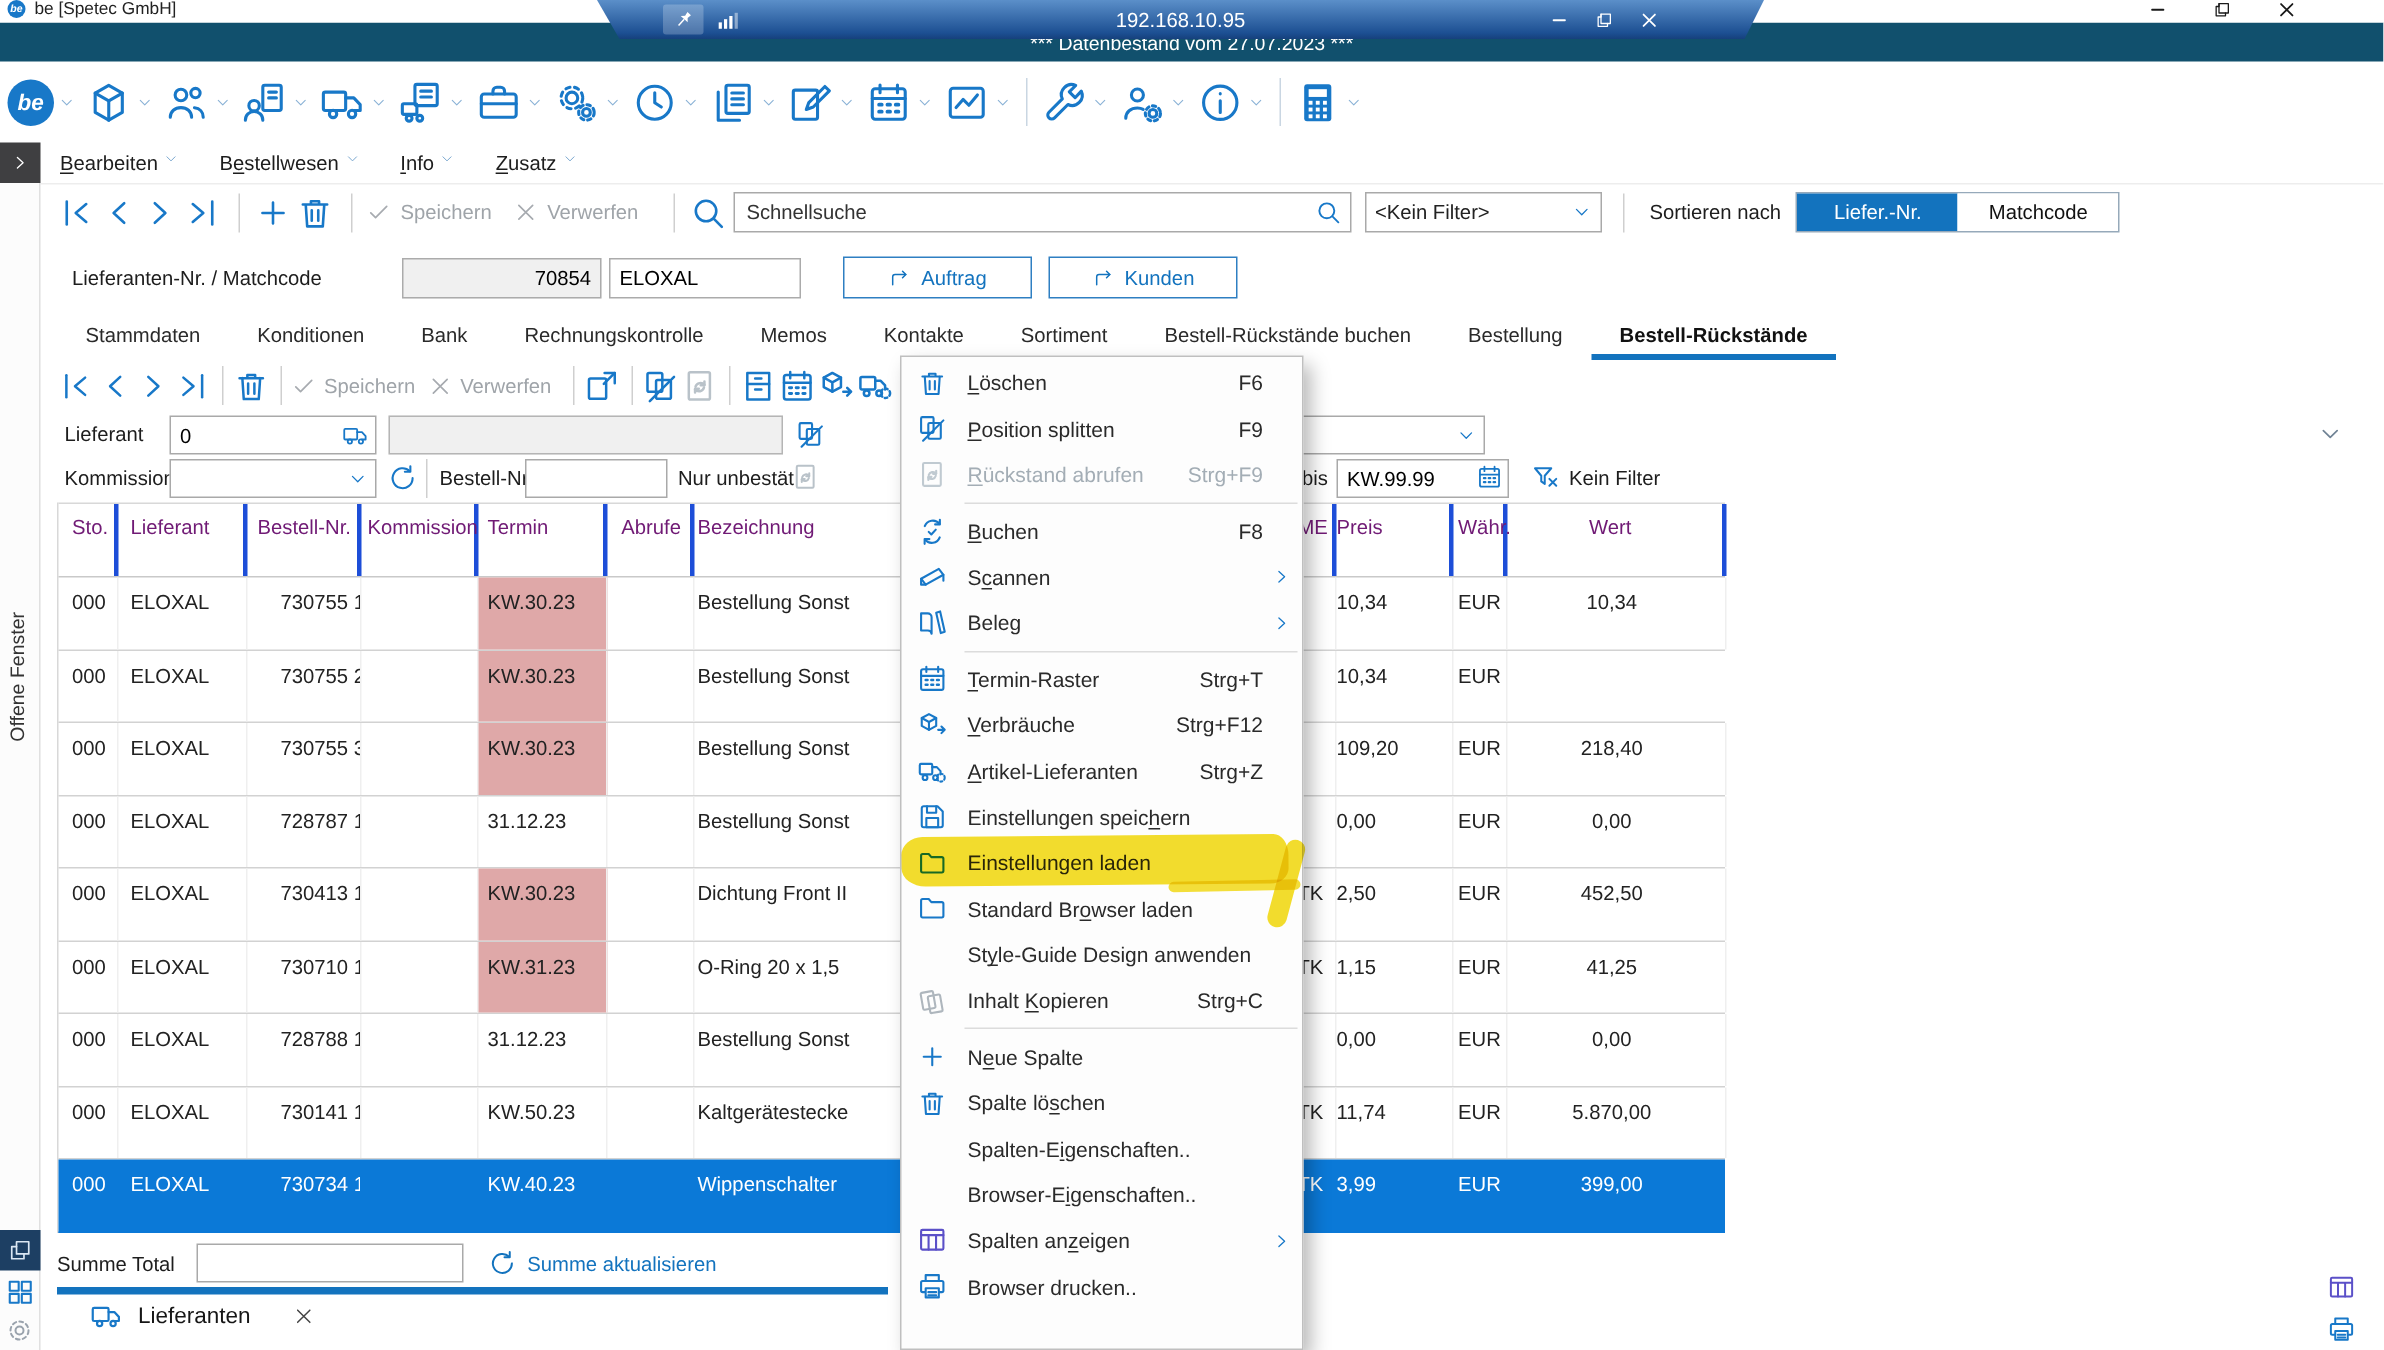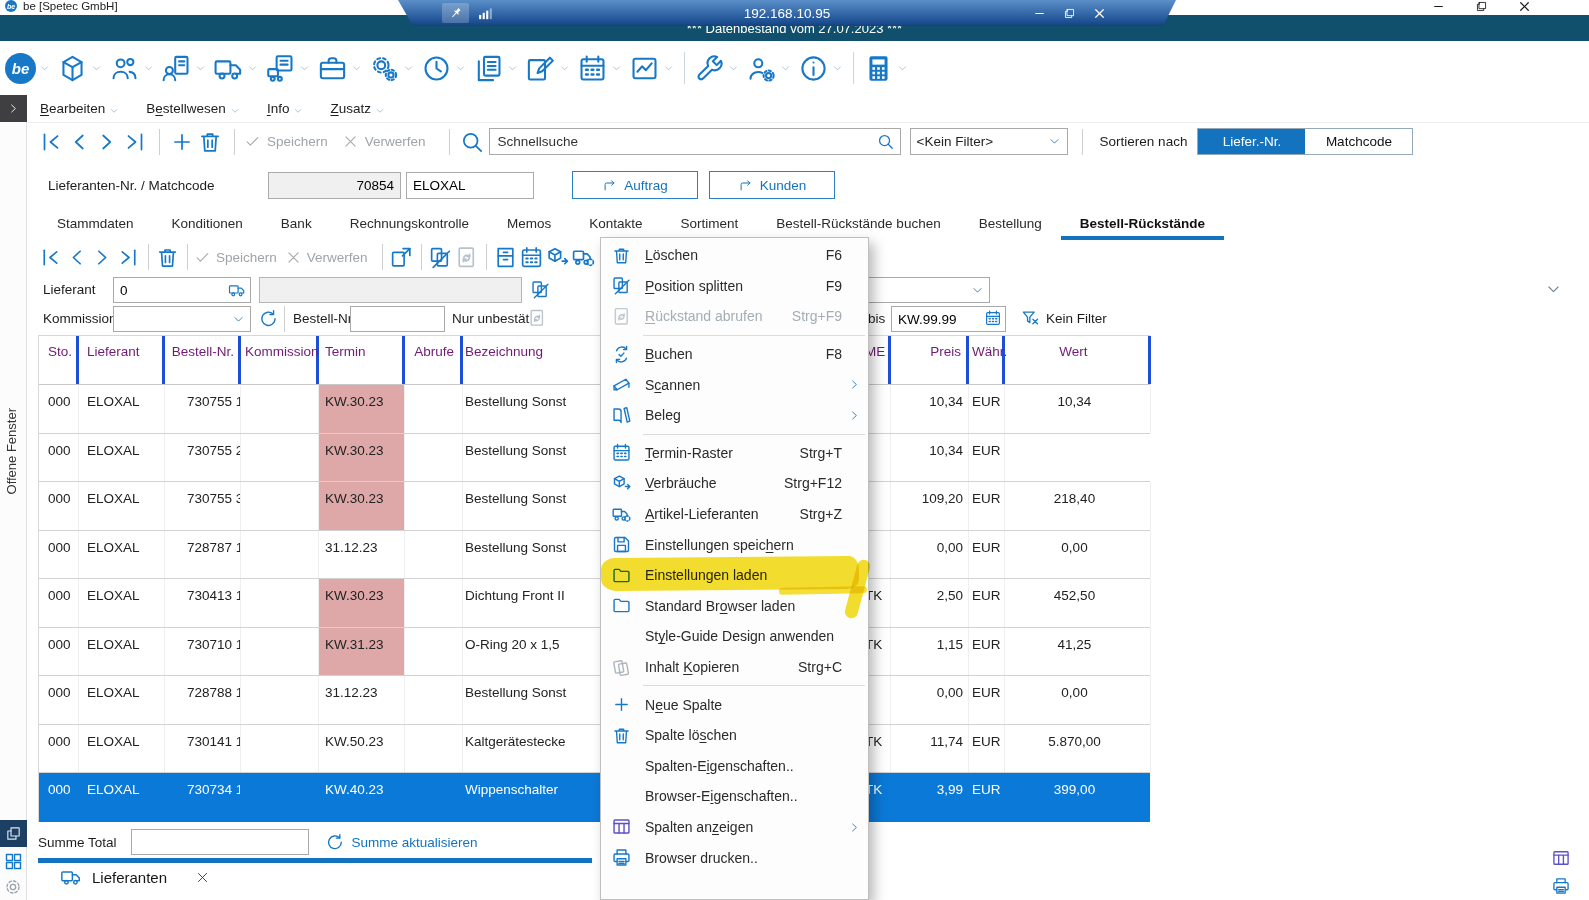--- a/index.html
+++ b/index.html
@@ -30,21 +30,21 @@
 
 .app-toolbar{position:absolute;left:0;top:41px;width:100%;height:54px;background:#fff;display:flex;align-items:center;padding-left:5px;z-index:10}
 .tool-group{display:flex;align-items:center;margin-right:7px}
 .tool-btn{width:31px;height:31px;color:#1878c8}
 .tool-chev{width:11px;height:11px;color:#8ab2d6;margin-left:3px}
 .tool-sep{width:1px;height:32px;background:#c9d6e2;margin:0 9px 0 3px}
 .be-logo{width:31px;height:31px;border-radius:50%;background:#1878c8;color:#fff;display:flex;align-items:center;justify-content:center;font-weight:bold;font-style:italic;font-size:15px}
 
 
 .menubar{position:absolute;left:0;top:95px;width:100%;height:28px;background:#fff;display:flex;align-items:center;padding-left:40px;gap:27px;border-bottom:1px solid #ededed}
-.menu-item{display:flex;align-items:flex-end;gap:4px;color:#1d1d1d}
+.menu-item{display:flex;align-items:flex-start;gap:4px;color:#1d1d1d}
 .menu-item .ic{width:10px;height:10px;color:#7aa7cf}
 .rail-expand{position:absolute;left:0;top:95px;width:27px;height:27px;background:#3f3f41;color:#fff;display:flex;align-items:center;justify-content:center;z-index:12}
 .rail-expand .ic{width:13px;height:13px}
 
 
 .nav-toolbar{position:absolute;left:0;top:123px;width:100%;height:37px;display:flex;align-items:center;padding-left:38px}
 .nv{width:26px;height:26px;color:#1878c8;margin-right:2px}
 .tb-sep{width:1px;height:26px;background:#cfcfcf;margin:0 9px}
 .tb-text{display:flex;align-items:center;gap:6px;color:#9fa4a9;margin-right:14px}
 .tb-text .ic{width:17px;height:17px;color:#a7abb0}
@@ -59,21 +59,21 @@
 .sort-toggle{display:flex;height:27px;border:1px solid #96a9ba}
 .seg{width:107px;display:flex;align-items:center;justify-content:center}
 .seg.active{background:#1373be;color:#fff}
 .seg.inactive{background:#fff;color:#111}
 
 
 .record-row{position:absolute;left:0;top:160px;width:100%;height:50px;display:flex;align-items:center;padding-left:48px}
 .rec-label{width:212px;color:#1d1d1d}
 .rec-num{width:133px;height:27px;background:#f0f0f0;border:1px solid #ababab;text-align:right;padding:0 6px;font-size:13.5px;font-family:inherit;margin-left:8px}
 .rec-match{width:128px;height:27px;background:#fff;border:1px solid #ababab;padding:0 6px;font-size:13.5px;font-family:inherit;margin-left:5px}
-.jump-btn{margin-left:38px;width:126px;height:28px;border:1px solid #2e7fc2;background:#fff;color:#1373be;display:flex;align-items:center;justify-content:center;gap:7px;font-size:13.5px}
+.jump-btn{margin-left:28px;width:126px;height:28px;border:1px solid #2e7fc2;background:#fff;color:#1373be;display:flex;align-items:center;justify-content:center;gap:7px;font-size:13.5px}
 .jump-btn+.jump-btn{margin-left:11px}
 .jump-btn .ic{width:15px;height:15px}
 
 
 .tabs-row{position:absolute;left:38px;top:210px;height:30px;display:flex}
 .tab{padding:0 19px;display:flex;align-items:center;color:#2a2a2a;border-bottom:4px solid transparent;height:30px}
 .tab.active{font-weight:bold;color:#111;border-bottom-color:#1373be}
 
 
 .sub-toolbar{position:absolute;left:38px;top:240px;height:34px;display:flex;align-items:center}
@@ -94,21 +94,21 @@
 .f-dd .ic{width:13px;height:13px;color:#1878c8}
 
 
 .browse-table{position:absolute;left:38px;top:335px;width:1112px;border-left:1px solid #d8d8d8}
 .t-head{display:grid;grid-template-columns:40px 86px 76px 78px 86px 58px 400px 28px 78px 36px 146px;height:50px;border-top:1px solid #d8d8d8;border-bottom:1px solid #c9c9c9}
 .t-head>div{padding-top:8px;border-right:3px solid #1d4ed8;color:#701a75}
 .t-row{display:grid;grid-template-columns:40px 86px 76px 78px 86px 58px 400px 28px 78px 36px 146px;height:48.5px;border-bottom:1px solid #d2d2d2}
 .t-row>div{padding-top:9px;border-right:1px solid #efefef;overflow:hidden;white-space:nowrap}
 .c-sto{padding-left:9px}.c-lief{padding-left:8px}.c-bnr{padding-left:22px}.c-kom{padding-left:4px}
 .c-term{padding-left:6px}.c-abr{padding-right:6px;text-align:right}.c-bez{padding-left:2px}
-.c-me{padding-left:2px}.c-preis{text-align:right;padding-right:5px}.c-waehr{padding-left:3px}
+.c-me{padding-left:2px}.c-preis{padding-right:5px}.c-waehr{padding-left:3px}
 .c-wert{text-align:center;padding-right:6px}
 .t-head .c-bnr{text-align:right;padding-right:4px;padding-left:0}
 .t-head .c-abr{text-align:right}
 .termin-marked{background:#dfa8a8}
 .t-row.selected{background:#0b79d7;color:#fff;border-bottom-color:#0b79d7}
 .t-row.selected>div{border-right-color:transparent}
 
 
 .summe-row{position:absolute;left:38px;top:827px;height:30px;display:flex;align-items:center}
 .summe-row .lbl{color:#1d1d1d;margin-right:14px}

